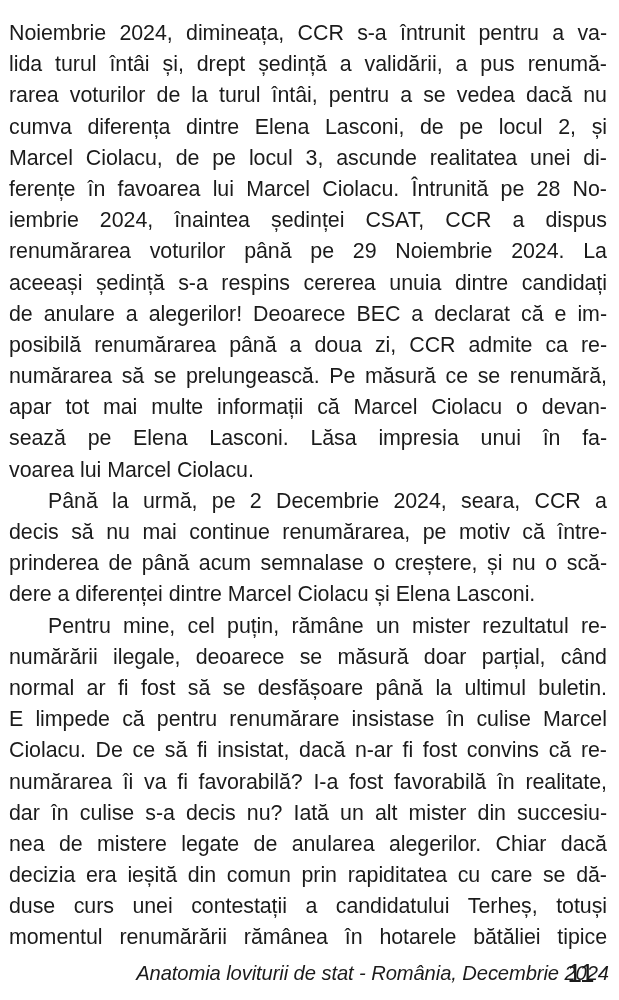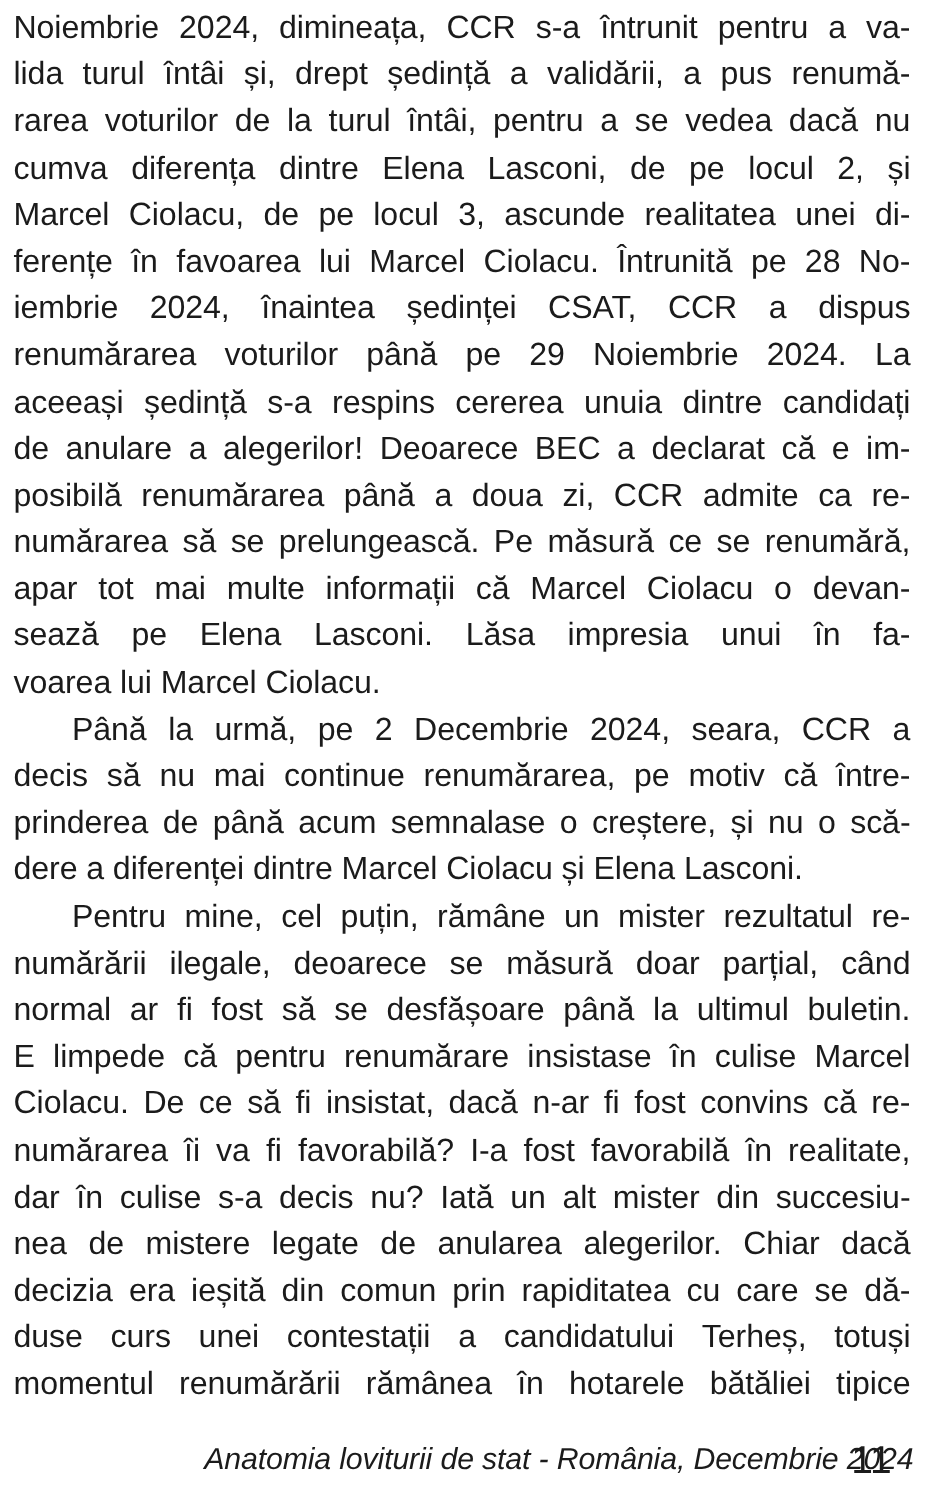--- a/index.html
+++ b/index.html
@@ -20,21 +20,21 @@
     position: relative;
     width: 619px;
     height: 1000px;
     background: #ffffff;
     box-sizing: border-box;
   }
 
   #body-text {
     position: absolute;
     left: 9px;
-    top: 3px;
+    top: 18px;
     width: 600px;
   }
 
   .tline {
     display: flex;
     width: 598px;
     height: 31.2px;
     line-height: 31.2px;
     font-size: 21.4px;
     letter-spacing: -0.05px;

